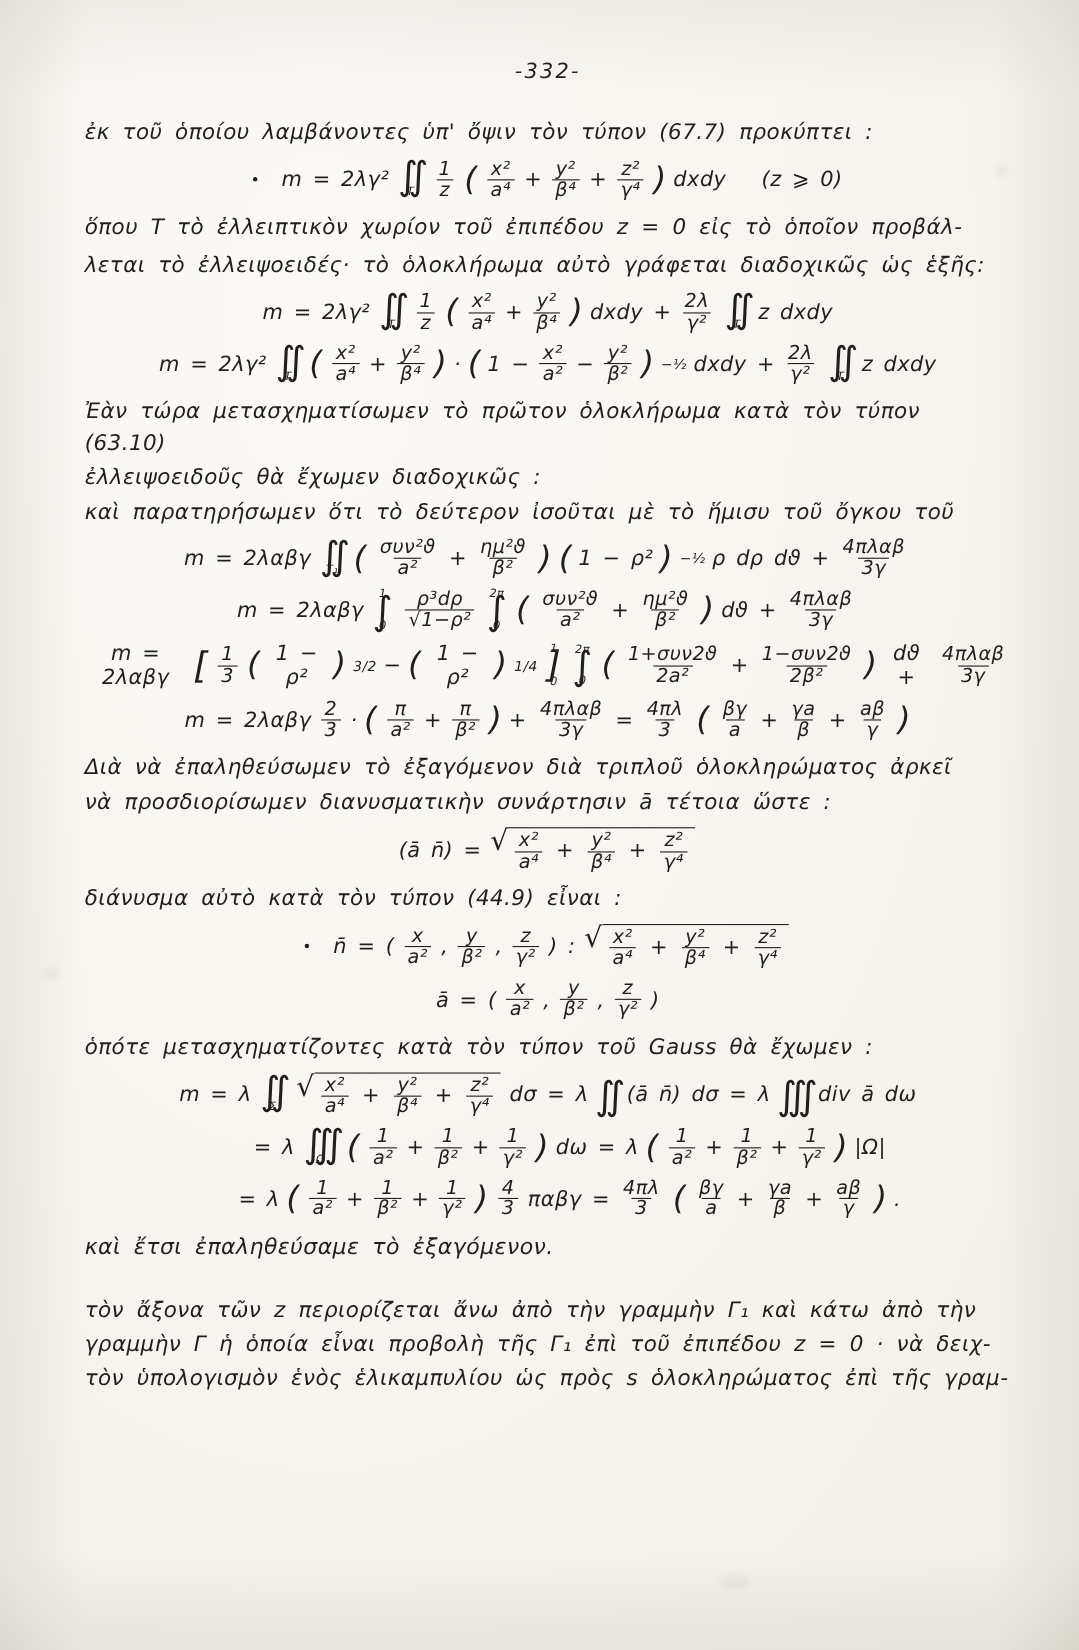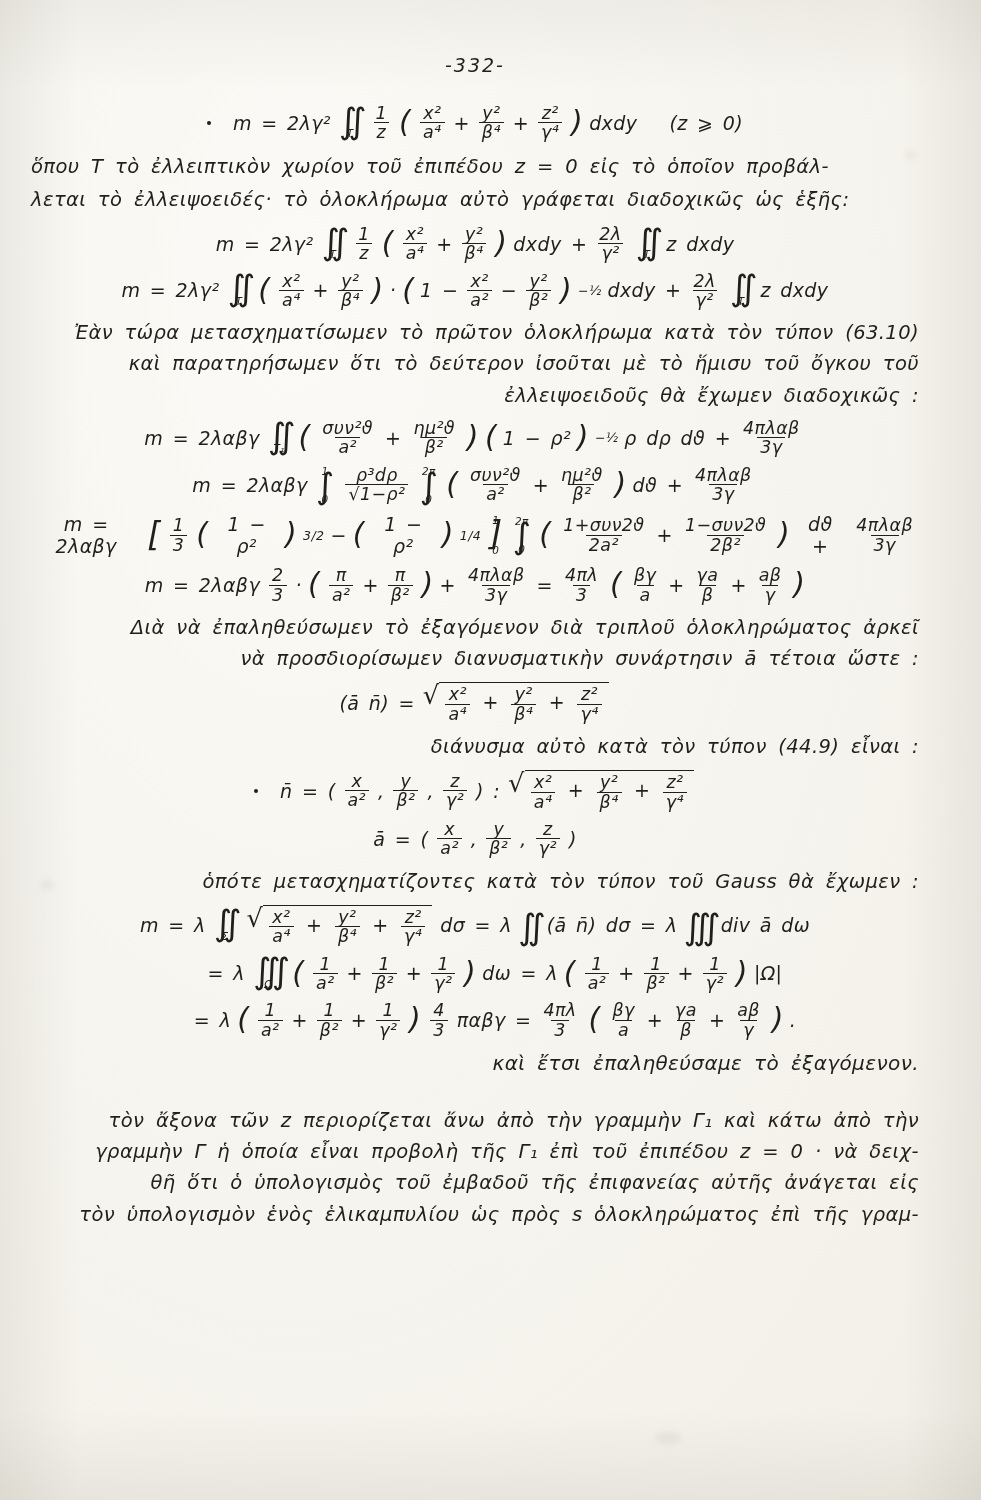--- a/index.html
+++ b/index.html
@@ -31,21 +31,21 @@
     inset: 0;
     pointer-events: none;
     background:
       linear-gradient(to right, rgba(120,115,100,0.10), rgba(255,255,255,0) 8%, rgba(255,255,255,0) 92%, rgba(120,115,100,0.10)),
       linear-gradient(to bottom, rgba(120,115,100,0.08), rgba(255,255,255,0) 6%, rgba(255,255,255,0) 94%, rgba(120,115,100,0.10));
   }
 
   .content {
     position: relative;
     z-index: 2;
-    padding: 54px 62px 0 31px;
+    padding: 54px 62px 0 77px;
   }
 
   
   .hand {
     font-family: "DejaVu Sans", sans-serif;
     font-style: italic;
     letter-spacing: 0.4px;
     color: #211f1c;
   }
 
@@ -55,21 +55,21 @@
     letter-spacing: 2px;
     margin-bottom: 28px;
   }
 
   .para {
     font-size: 19.5px;
     line-height: 1.62;
     word-spacing: 5px;
     margin: 0 0 2px 0;
   }
-  .para.tight { line-height: 1.5; text-align: right; }
+  .para.tight { line-height: 1.5; }
 
   .eq {
     text-align: center;
     font-size: 19px;
     margin: 9px 0 9px 0;
     word-spacing: 3px;
   }
 
   .eq-row {
     display: flex;
@@ -183,20 +183,21 @@
 <div id="page">
 
   <div class="smudge" style="left:40px; top:880px; width:14px; height:10px;"></div>
   <div class="smudge" style="left:655px; top:1432px; width:26px; height:12px;"></div>
   <div class="smudge" style="left:905px; top:150px; width:10px; height:10px;"></div>
 
   <div class="content hand">
 
     <div class="page-number">-332-</div>
 
+    <div class="para">ἐκ τοῦ ὁποίου   λαμβάνοντες   ὑπ' ὄψιν   τὸν τύπον   (67.7) προκύπτει :</div>
 
     <div class="eq">
       <span class="eq-row">
         <span class="dot-marker"></span>
         <span>m = 2λγ²</span>
         <span class="int-wrap">
           <span class="int dbl">∬</span>
           <span class="lim bot">T</span>
         </span>
         <span class="frac">
@@ -301,22 +302,22 @@
         </span>
         <span class="int-wrap">
           <span class="int dbl">∬</span>
           <span class="lim bot">T</span>
         </span>
         <span>z dxdy</span>
       </span>
     </div>
 
     <div class="para tight">Ἐὰν τώρα  μετασχηματίσωμεν   τὸ  πρῶτον   ὁλοκλήρωμα   κατὰ  τὸν τύπον (63.10)</div>
+    <div class="para tight">ἐλλειψοειδοῦς   θὰ  ἔχωμεν    διαδοχικῶς :</div>
     <div class="para tight">καὶ παρατηρήσωμεν   ὅτι  τὸ  δεύτερον   ἰσοῦται   μὲ τὸ ἥμισυ   τοῦ  ὄγκου τοῦ</div>
-    <div class="para tight">ἐλλειψοειδοῦς   θὰ  ἔχωμεν    διαδοχικῶς :</div>
 
     <div class="eq">
       <span class="eq-row">
         <span>m = 2λαβγ</span>
         <span class="int-wrap">
           <span class="int dbl">∬</span>
           <span class="lim bot">T₁</span>
         </span>
         <span class="paren-big">(</span>
         <span class="frac">
@@ -691,17 +692,16 @@
         <span>.</span>
       </span>
     </div>
 
     <div class="para tight" style="font-size:20px">καὶ ἔτσι ἐπαληθεύσαμε  τὸ ἐξαγόμενον.</div>
 
     <div class="section-gap"></div>
 
     <div class="para tight">τὸν  ἄξονα  τῶν  z  περιορίζεται   ἄνω  ἀπὸ  τὴν  γραμμὴν  Γ₁  καὶ  κάτω ἀπὸ τὴν</div>
     <div class="para tight">γραμμὴν Γ ἡ ὁποία  εἶναι  προβολὴ  τῆς  Γ₁  ἐπὶ τοῦ ἐπιπέδου   z = 0 · νὰ δειχ-</div>
-    <div class="para tight">θῆ  ὅτι ὁ ὑπολογισμὸς  τοῦ  ἐμβαδοῦ  τῆς  ἐπιφανείας  αὐτῆς  ἀνάγεται  εἰς</div>
     <div class="para tight">τὸν  ὑπολογισμὸν  ἑνὸς  ἑλικαμπυλίου  ὡς πρὸς s  ὁλοκληρώματος  ἐπὶ τῆς γραμ-</div>
 
   </div>
 </div>
 
 </body></html>

